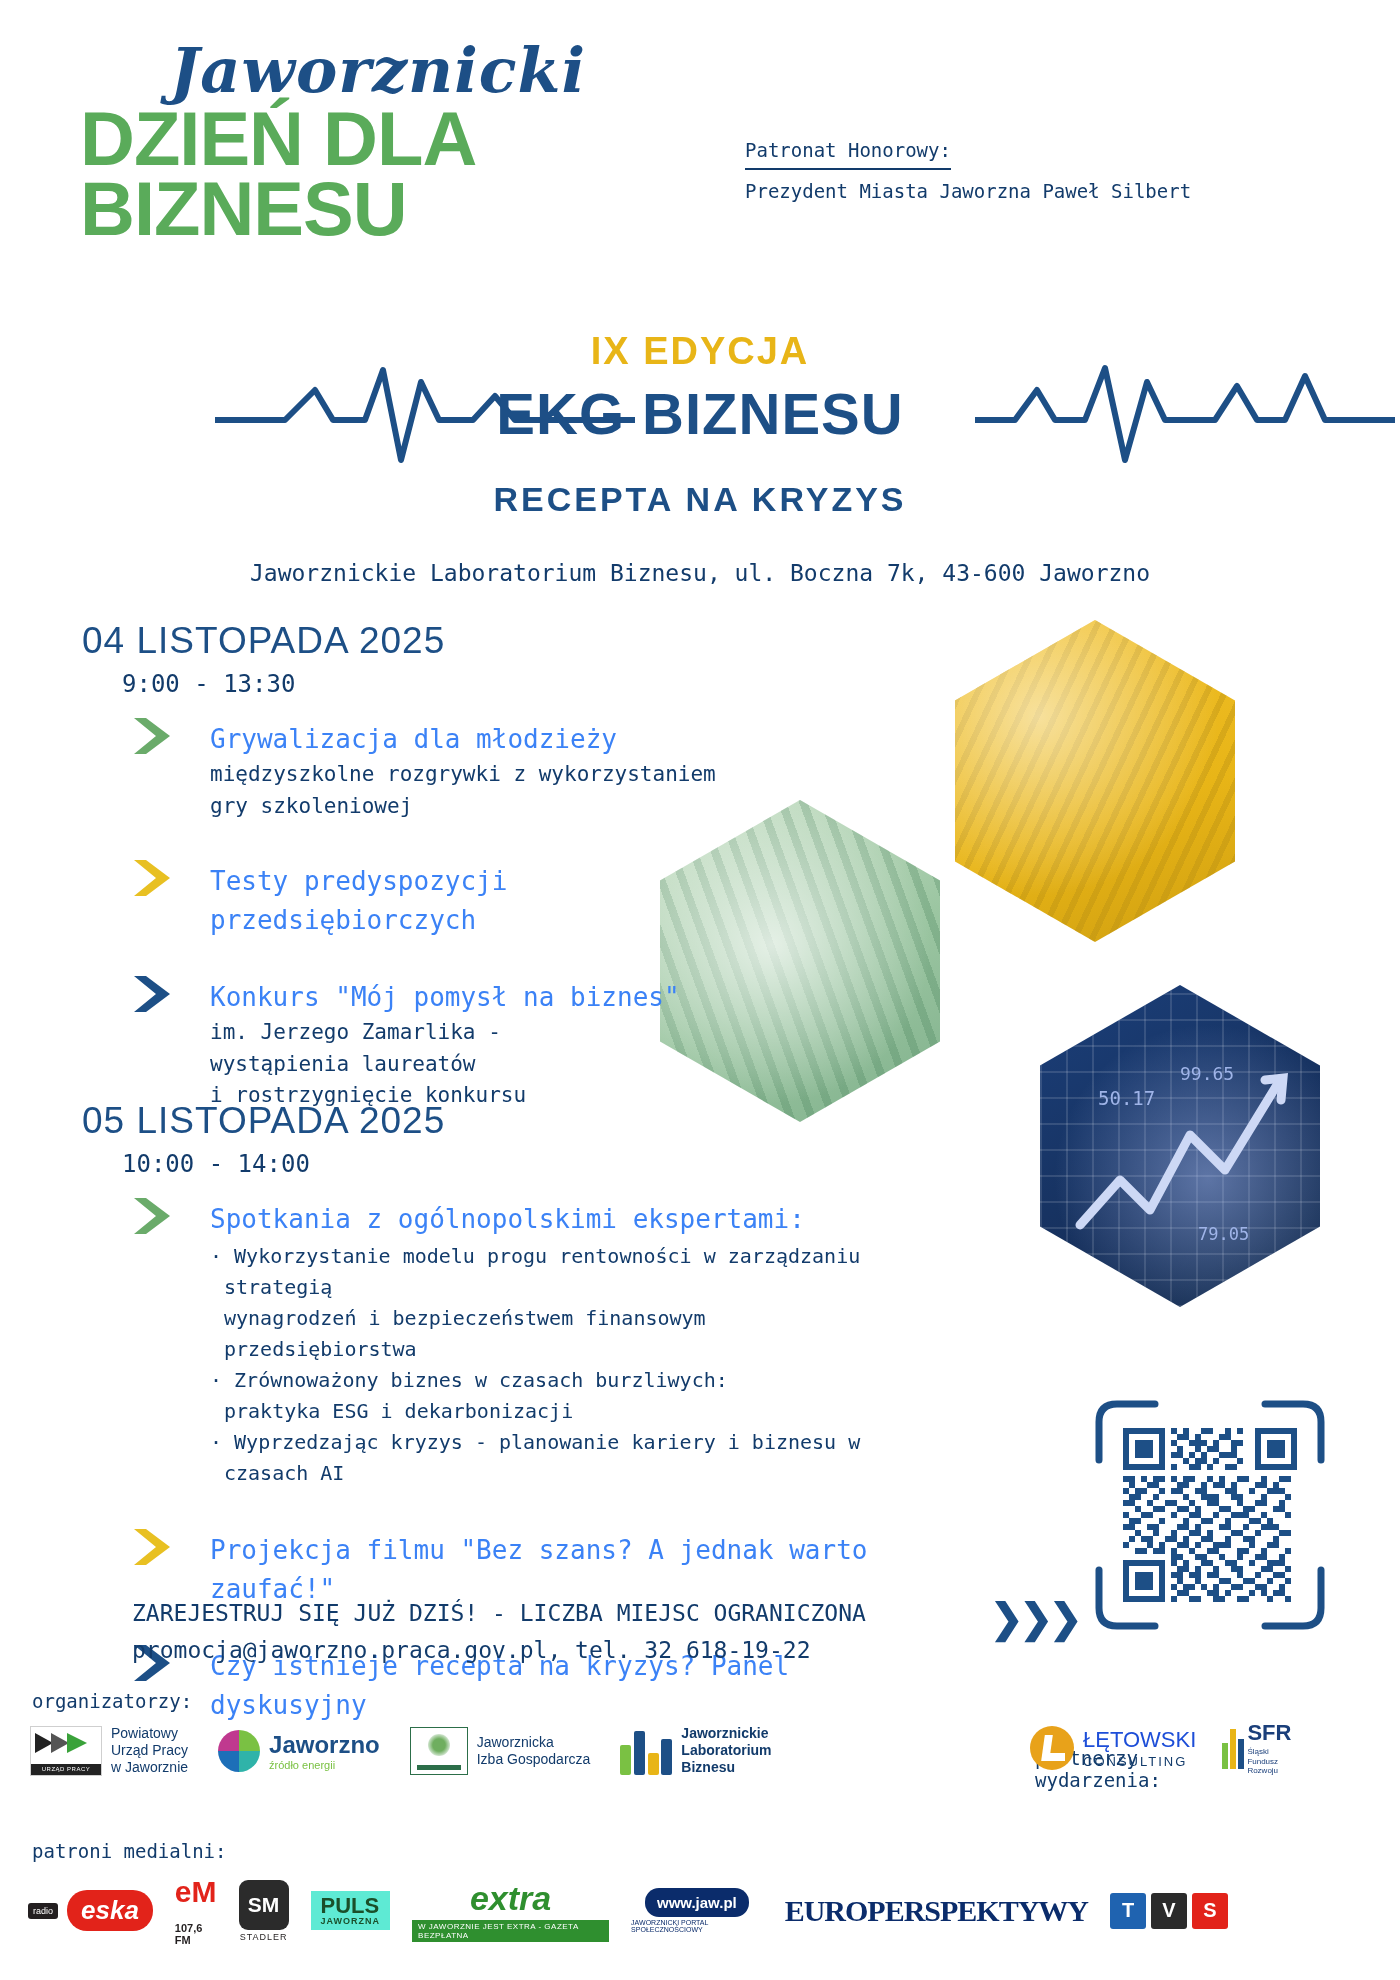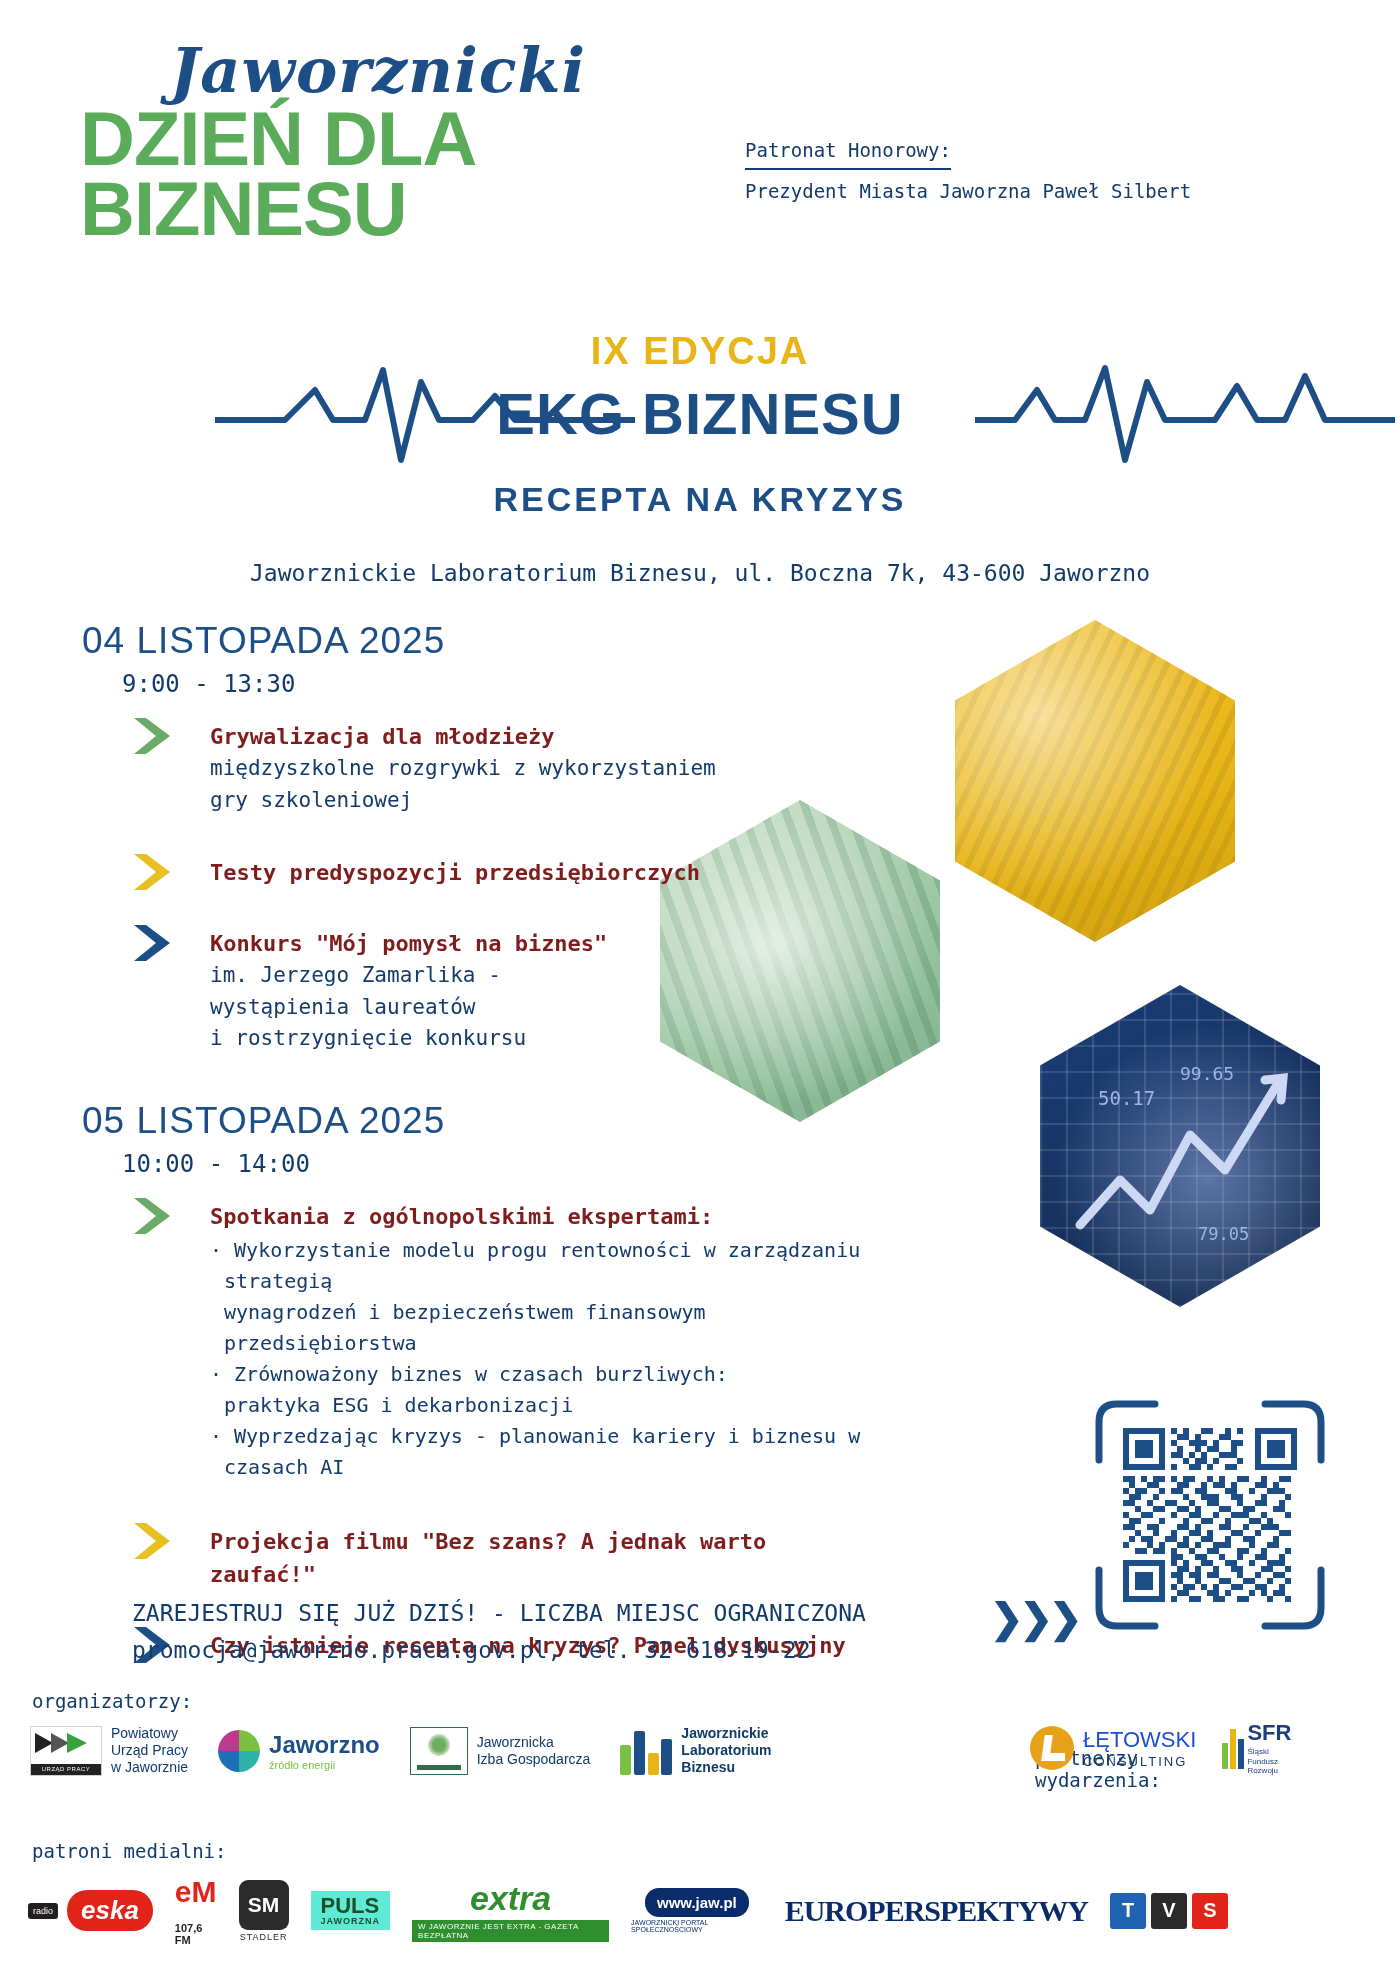--- a/index.html
+++ b/index.html
@@ -72,21 +72,21 @@
     font-family:"Liberation Sans", sans-serif;
     font-weight:normal;font-size:37px;color:#1d4f86;letter-spacing:1px;
   }
   .day-hours{font-size:24px;color:#123b6b;margin:8px 0 0 40px;}
 
   .agenda{position:absolute;left:82px;top:620px;width:700px;}
   .agenda2{position:absolute;left:82px;top:1100px;width:790px;}
 
   .item{position:relative;margin-top:22px;padding-left:128px;}
   .item .arrow{position:absolute;left:48px;top:-4px;width:46px;height:40px;}
-  .item .head{font-size:22px;color:#7f1d1d;line-height:1.5;font-weight:bold;}
+  .item .head{font-size:26px;color:#3b82f6;line-height:1.5;}
   .item .body{font-size:21px;color:#123b6b;line-height:1.5;}
   .bullets{margin:2px 0 0 0;padding:0;list-style:none;}
   .bullets li{font-size:20px;line-height:1.55;color:#123b6b;text-indent:-14px;padding-left:14px;}
 
   .register{
     position:absolute;left:132px;top:1595px;width:820px;
     font-size:23px;line-height:1.6;color:#123b6b;
   }
 
   

